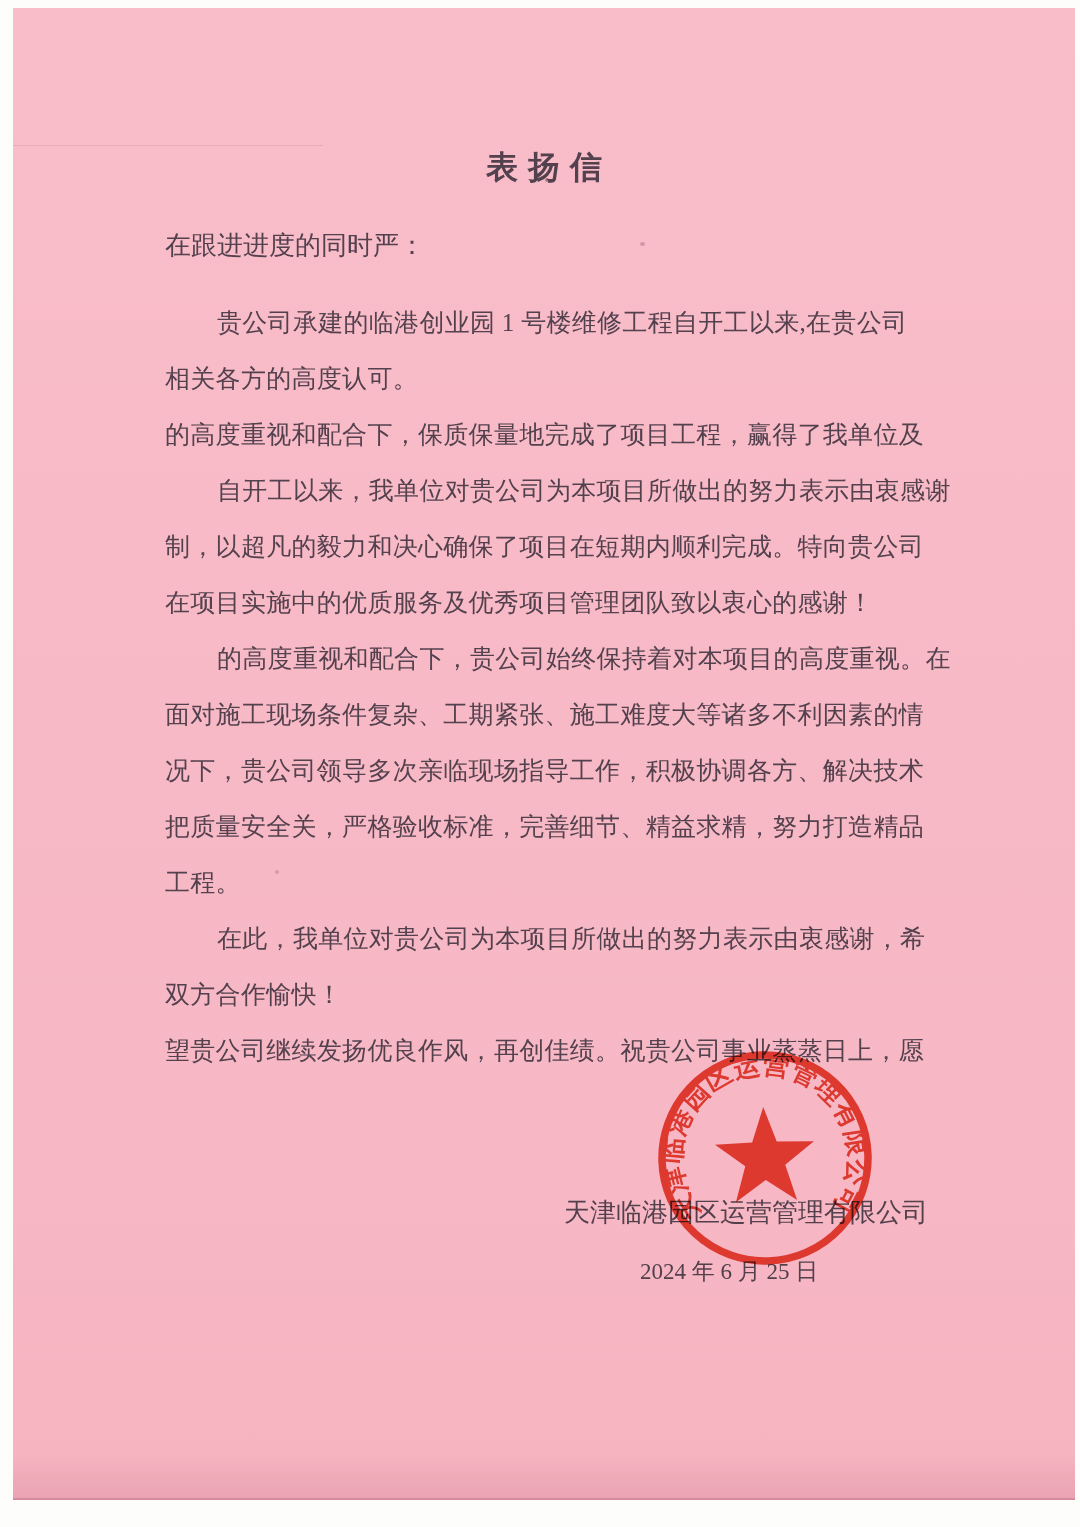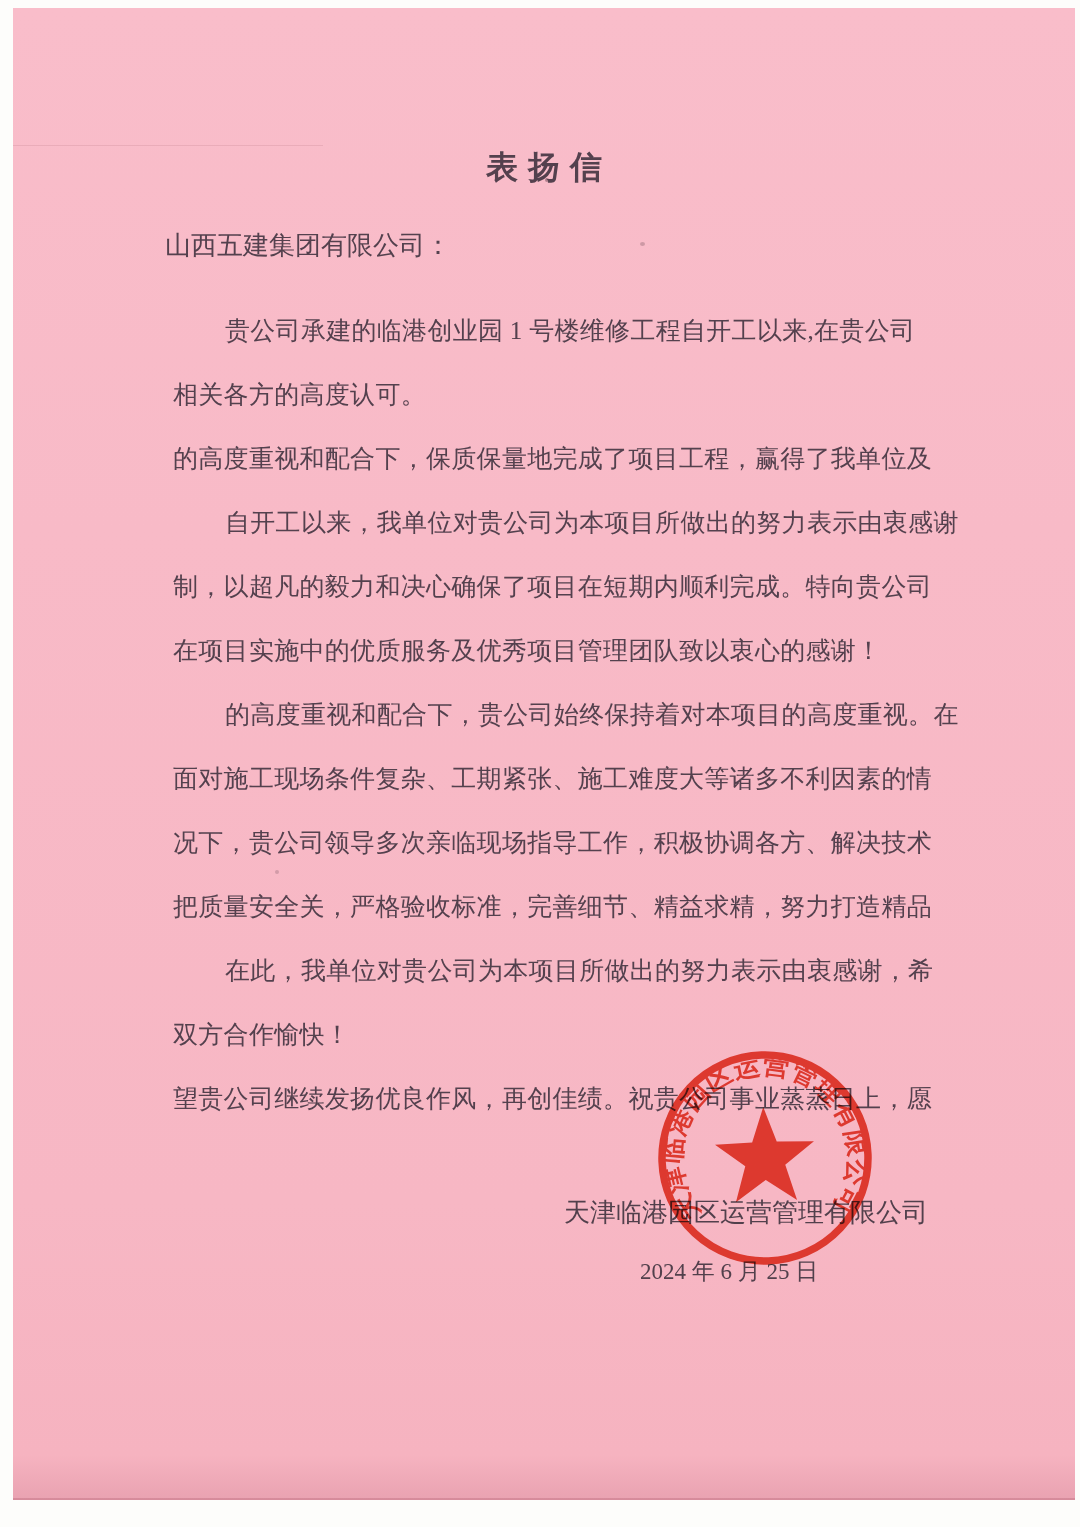--- a/index.html
+++ b/index.html
@@ -18,21 +18,21 @@
     text-align:center; font-size:32px; font-weight:700;
     letter-spacing:10px; padding-left:10px; box-sizing:border-box;
     color:#54414e;
   }
   .salutation {
     position:absolute; top:220px; left:152px;
     font-size:26px; color:#54414e; white-space:nowrap;
   }
   .body-block { position:absolute; top:287px; left:152px; width:775px; }
   .line {
-    margin:8px; height:56px; line-height:56px;
+    margin:0; height:56px; line-height:56px;
     font-size:25px; letter-spacing:0.3px;
     color:#54414e; white-space:nowrap;
   }
   .line.first { text-indent:52px; }
   .signature {
     position:absolute; top:1187px; right:147px;
     font-size:26px; color:#52404c; white-space:nowrap;
   }
   .date {
     position:absolute; top:1248px; left:627px;
@@ -66,35 +66,36 @@
 <div class="page">
   <div class="paper">
 
     <div class="crease"></div>
     <div class="speck s1"></div>
     <div class="speck s2"></div>
     <div class="speck s3"></div>
 
     <h1 class="title">表扬信</h1>
 
-    <div class="salutation">山西五建集团有限公司：</div>
+    <div class="salutation">在跟进进度的同时严：</div>
 
     <div class="body-block">
       <p class="line first">贵公司承建的临港创业园 1 号楼维修工程自开工以来,在贵公司</p>
       <p class="line">相关各方的高度认可。</p>
       <p class="line">的高度重视和配合下，保质保量地完成了项目工程，赢得了我单位及</p>
 
       <p class="line first">自开工以来，我单位对贵公司为本项目所做出的努力表示由衷感谢</p>
       <p class="line">制，以超凡的毅力和决心确保了项目在短期内顺利完成。特向贵公司</p>
       <p class="line">在项目实施中的优质服务及优秀项目管理团队致以衷心的感谢！</p>
 
       <p class="line first">的高度重视和配合下，贵公司始终保持着对本项目的高度重视。在</p>
       <p class="line">面对施工现场条件复杂、工期紧张、施工难度大等诸多不利因素的情</p>
       <p class="line">况下，贵公司领导多次亲临现场指导工作，积极协调各方、解决技术</p>
       <p class="line">把质量安全关，严格验收标准，完善细节、精益求精，努力打造精品</p>
+      <p class="line">工程。</p>
 
       <p class="line first">在此，我单位对贵公司为本项目所做出的努力表示由衷感谢，希</p>
       <p class="line">双方合作愉快！</p>
       <p class="line">望贵公司继续发扬优良作风，再创佳绩。祝贵公司事业蒸蒸日上，愿</p>
     </div>
 
     <div class="signature">天津临港园区运营管理有限公司</div>
 
     <div class="date">2024 年 6 月 25 日</div>
 

